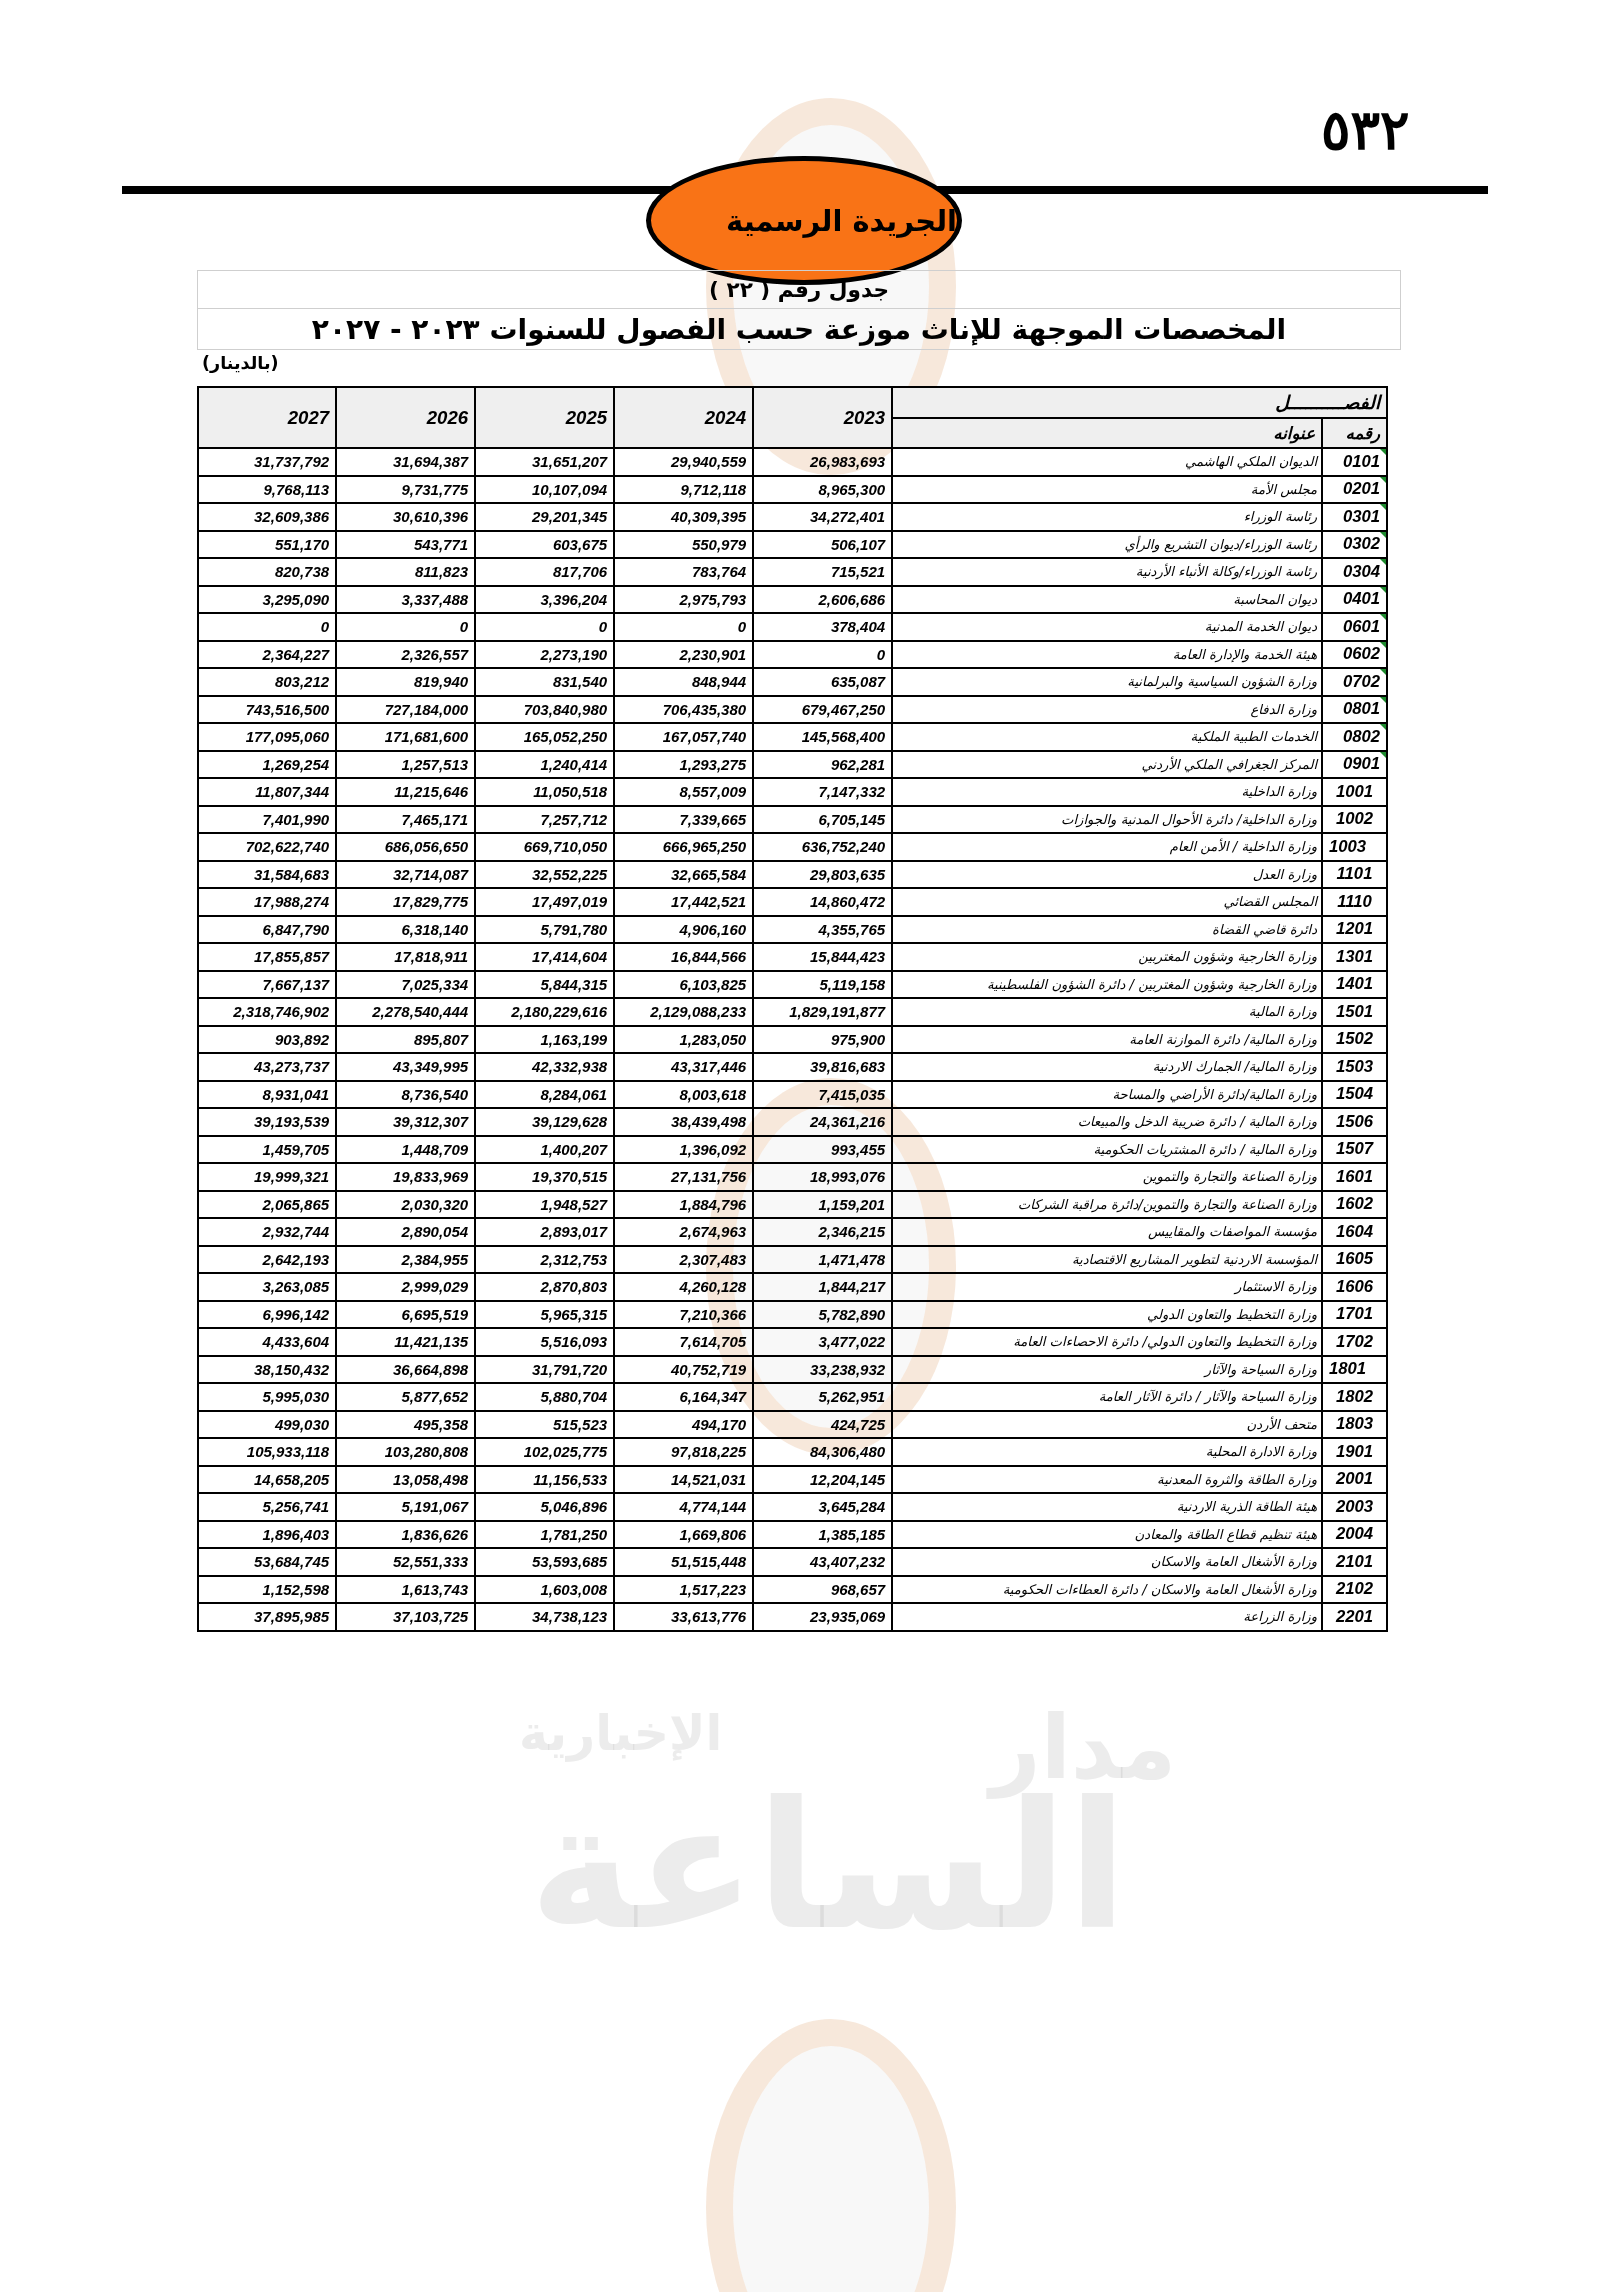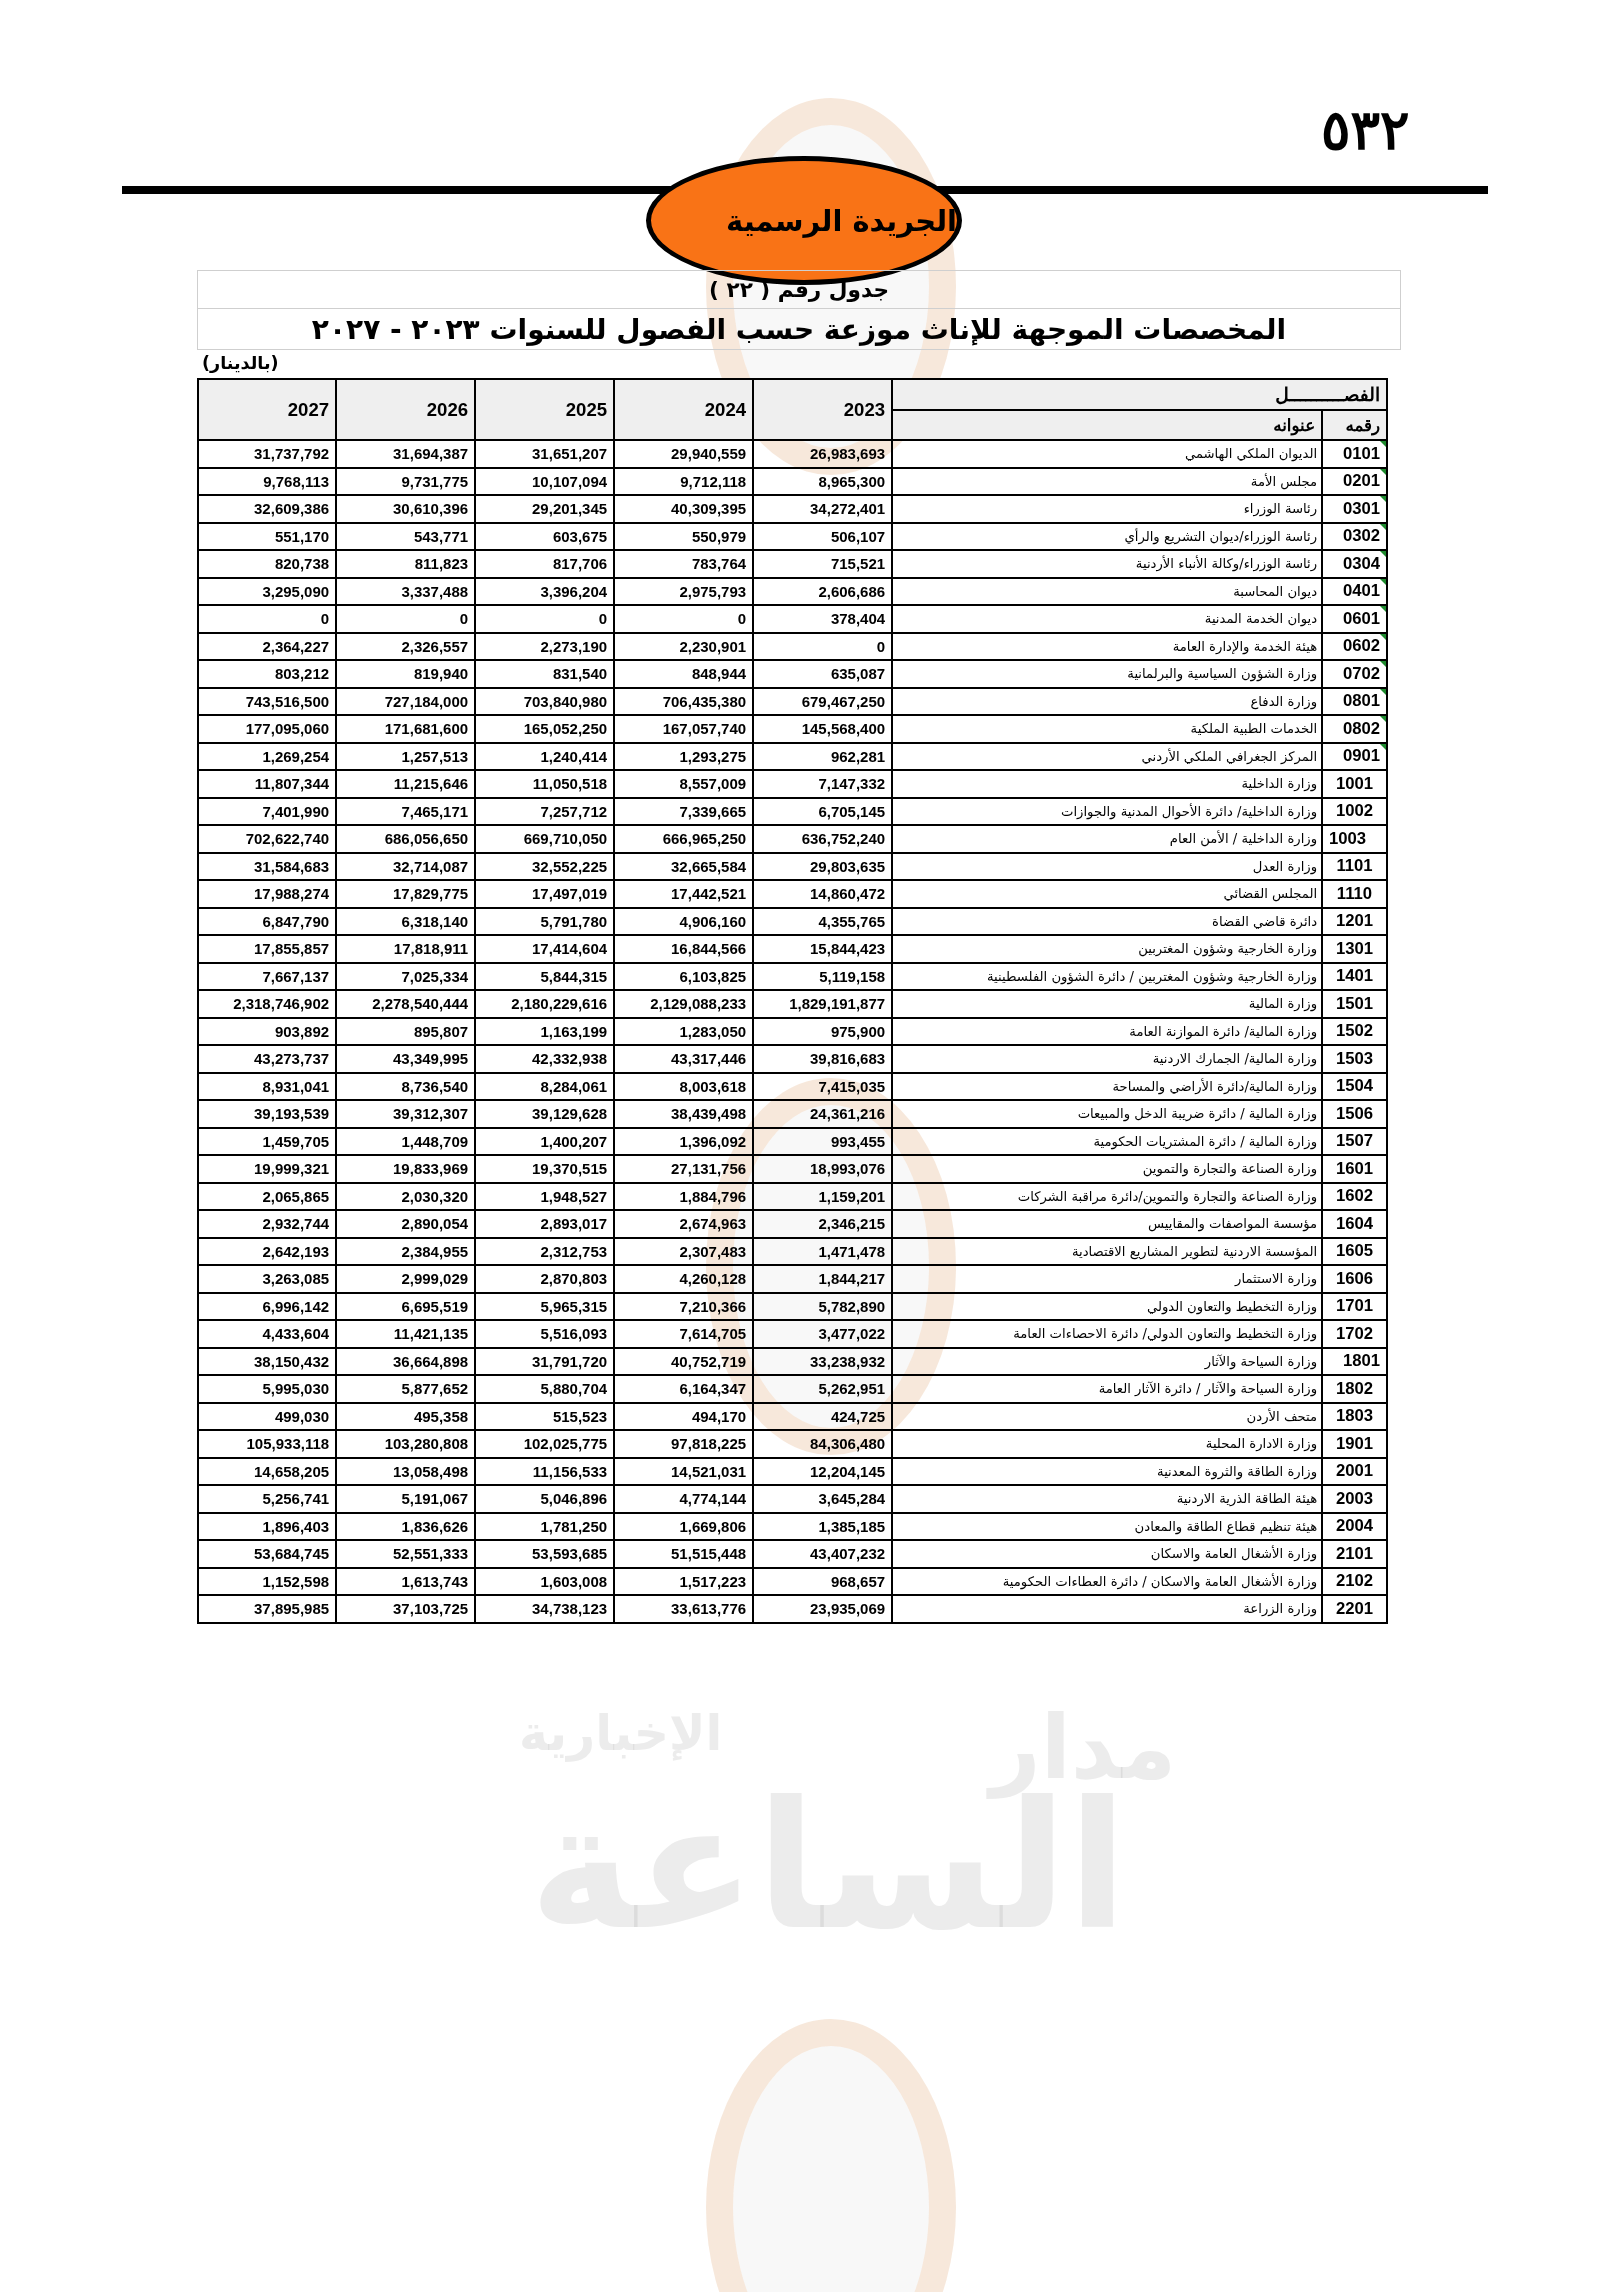--- a/index.html
+++ b/index.html
@@ -9,21 +9,21 @@
   .wm-text { color:rgba(150,150,150,0.18); font-weight:bold; font-family:"DejaVu Sans", sans-serif; direction:rtl; white-space:nowrap; }
   .hline { position:absolute; left:122px; top:186px; width:1366px; height:7.8px; background:#000; }
   .oval { position:absolute; left:646px; top:156px; width:306px; height:119px; border:5.9px solid #000; border-radius:50%; background:#f97316; display:flex; align-items:center; justify-content:flex-end; }
   .oval span { font-size:29px; font-weight:bold; direction:rtl; }
   .pagenum { position:absolute; left:1321px; top:98px; font-size:55px; font-weight:bold; font-family:Liberation Sans, sans-serif; letter-spacing:5.9px; }
   .frame { position:absolute; left:197px; top:270px; width:1202px; border:1px solid #cfcfcf; border-bottom:none; }
   .frame .trow { height:37px; border-bottom:1px solid #cfcfcf; display:flex; align-items:center; justify-content:center; direction:rtl; font-weight:bold; }
   .t1 { font-size:21.6px; }
   .t2 { font-size:28px; height:40px !important; }
   .unit { position:absolute; left:202px; top:353px; font-size:17.6px; font-weight:bold; direction:rtl; }
-  table.data { position:absolute; left:197px; top:378px; border-collapse:collapse; table-layout:fixed; font-family:"Liberation Sans", sans-serif; }
+  table.data { position:absolute; left:197px; top:386px; border-collapse:collapse; table-layout:fixed; font-family:"Liberation Sans", sans-serif;font-style:italic; }
   table.data td, table.data th { border:2px solid #000; padding:0 5.9px; }
   table.data th { background:#efefef; font-weight:bold; font-size:18.6px; text-align:right; }
   table.data td { height:25.5px; font-size:15px; font-weight:bold; text-align:right; white-space:nowrap; overflow:hidden; }
   td.title { direction:rtl; text-align:right; font-weight:normal !important; font-size:13.2px !important; font-family:"DejaVu Sans", sans-serif; padding-right:3.9px !important; }
   td.code { text-align:left; font-size:16.7px !important; position:relative; }
   td.code.mark::after { content:""; position:absolute; right:0; top:0; border-top:6.9px solid #1e8a2e; border-left:6.9px solid transparent; }
   .hdr-chapter { direction:rtl; text-align:right !important; font-size:18.6px; }
   .hdr-sub { direction:rtl; font-size:16.7px !important; }
 </style>
 </head>
@@ -370,21 +370,21 @@
         <td class="title">وزارة التخطيط والتعاون الدولي/ دائرة الاحصاءات العامة</td>
         <td class="code" style="text-align: center;">1702</td>
       </tr>
       <tr>
         <td>38,150,432</td>
         <td>36,664,898</td>
         <td>31,791,720</td>
         <td>40,752,719</td>
         <td>33,238,932</td>
         <td class="title">وزارة السياحة والآثار</td>
-        <td class="code" style="text-align: right; margin-left: 37px;">1801</td>
+        <td class="code" style="text-align: left; margin-left: 37px;">1801</td>
       </tr>
       <tr>
         <td>5,995,030</td>
         <td>5,877,652</td>
         <td>5,880,704</td>
         <td>6,164,347</td>
         <td>5,262,951</td>
         <td class="title">وزارة السياحة والآثار / دائرة الآثار العامة</td>
         <td class="code" style="text-align: center;">1802</td>
       </tr>

